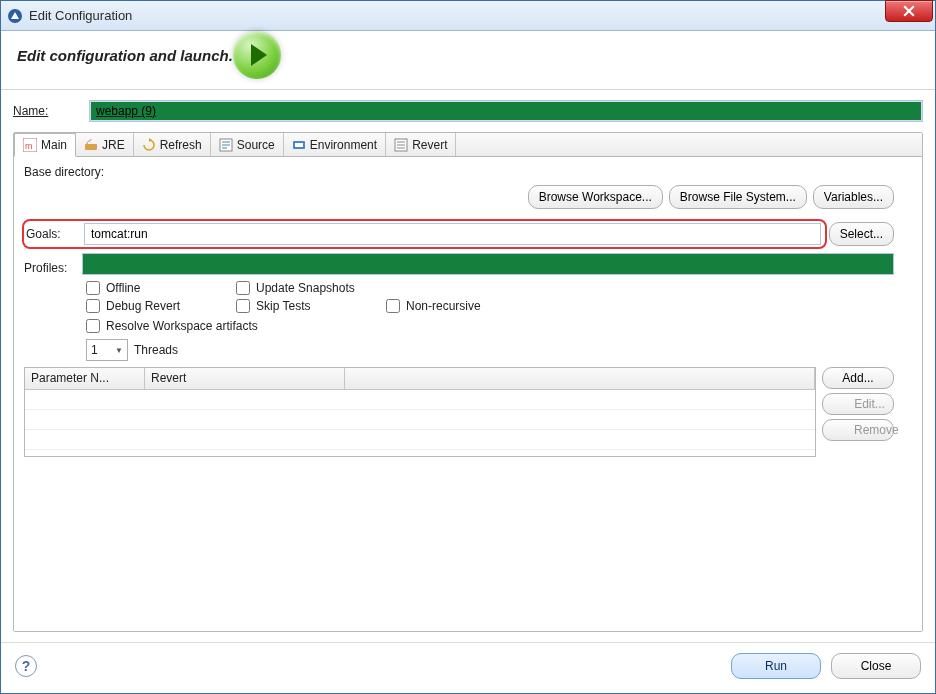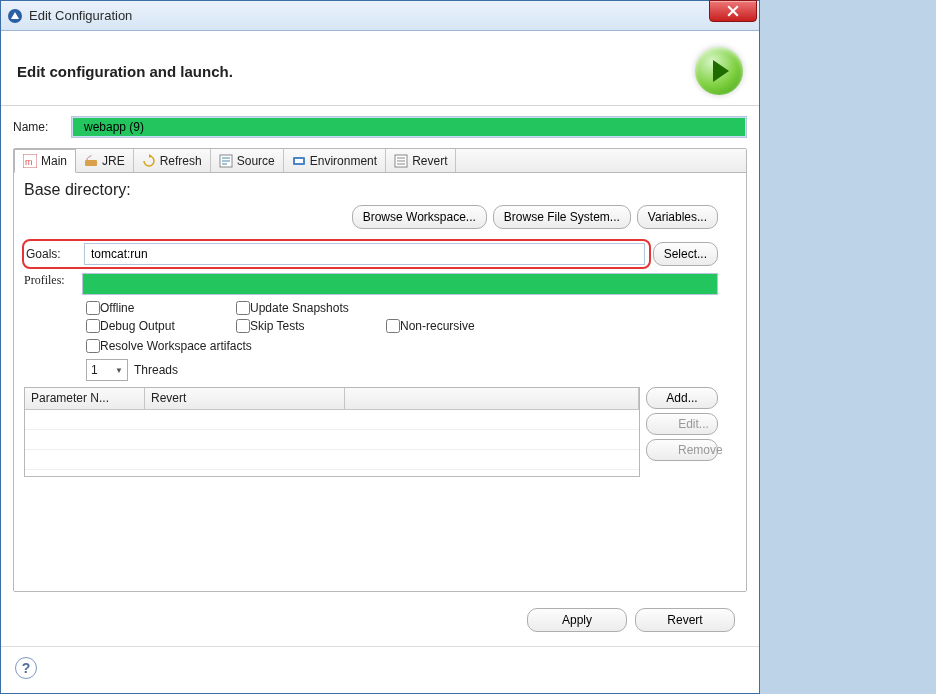--- a/index.html
+++ b/index.html
@@ -1,71 +1,71 @@
 <!DOCTYPE html>
 <html><head>
 <meta charset="utf-8">
 <style>
   * { box-sizing: border-box; }
   html, body { margin: 0; padding: 0; font-family: "Segoe UI", Tahoma, sans-serif; font-size: 12px; color: #222; }
   body { background: #bcd3e8; width: 936px; height: 694px; overflow: hidden; }
 
   
-  .win { width: 760px; height: 694px; border: 1px solid #3a6ea5; background: #fff; display: flex; flex-direction: column; }
+  .win { width: 936px; height: 694px; border: 1px solid #3a6ea5; background: #fff; display: flex; flex-direction: column; }
   .titlebar { height: 30px; background: linear-gradient(#eaf2fb, #d6e5f5); display: flex; align-items: center; padding: 0 0 0 6px; border-bottom: 1px solid #9db6d3; position: relative; }
   .titlebar .app-icon { width: 16px; height: 16px; margin-right: 6px; }
   .titlebar .title { font-size: 13px; color: #2b2b2b; }
   .close-btn { position: absolute; right: 2px; top: -1px; width: 48px; height: 22px; background: linear-gradient(#e77, #c81e1e); border: 1px solid #8a1414; border-radius: 0 0 4px 4px; display: flex; align-items: center; justify-content: center; color: #fff; font-weight: bold; font-size: 13px; box-shadow: inset 0 1px 0 rgba(255,255,255,0.4); }
   .close-btn svg { width: 12px; height: 12px; }
 
   .content { flex: 1; display: flex; flex-direction: column; background: #fff; }
 
-  .header-area { padding: 16px 16px 10px 16px; display: flex; align-items: center; justify-content: space-between; border-bottom: 1px solid #d4d4d4; position: relative; }
+  .header-area { padding: 0 16px 10px 16px; display: flex; align-items: center; border-bottom: 1px solid #d4d4d4; position: relative; font-style: italic; }
   .header-area .heading { font-size: 15px; font-weight: bold; }
   .run-orb { width: 48px; height: 48px; border-radius: 50%; background: radial-gradient(circle at 35% 30%, #d6f5c3, #7dcf3e 55%, #3b9e12); box-shadow: 0 0 6px rgba(0,0,0,0.2), inset 0 2px 4px rgba(255,255,255,0.7); display: flex; align-items: center; justify-content: center; }
   .run-orb .tri { width: 0; height: 0; border-left: 16px solid #1f6b00; border-top: 11px solid transparent; border-bottom: 11px solid transparent; margin-left: 4px; }
 
   .middle { flex: 1; padding: 10px 12px; display: flex; flex-direction: column; gap: 6px; }
 
-  .row { display: flex; align-items: center; gap: 6px; }
+  .row { display: flex; align-items: center; gap: 24px; text-decoration: underline; }
   .row label { width: 52px; }
-  .text-input { flex: 1; height: 22px; padding: 2px 12px; border: 1px solid #b4c7da; background: #22c55e; font: inherit; }
+  .text-input { flex: 1; height: 22px; padding: 2px 6px; border: 1px solid #b4c7da; background: #15803d; font: inherit; }
   .text-input.blue { box-shadow: inset 0 0 0 1px #c9def2; }
 
   
   .tabfolder { border: 1px solid #b8b8b8; border-radius: 2px; background: #f6f6f6; flex: 1; display: flex; flex-direction: column; margin-top: 4px; position: relative; }
   .tabs { display: flex; background: linear-gradient(#fafafa, #ececec); border-bottom: 1px solid #b8b8b8; height: 24px; }
   .tab { display: flex; align-items: center; gap: 4px; padding: 0 8px; border-right: 1px solid #c5c5c5; font-size: 12px; cursor: default; }
   .tab.active { background: #fff; border-bottom: 1px solid #fff; margin-bottom: -1px; border-top: 1px solid #b8b8b8; border-left: 1px solid #b8b8b8; border-right: 1px solid #b8b8b8; }
   .tab .ticon { width: 14px; height: 14px; }
   .tabbody { flex: 1; background: #fff; padding: 8px 10px 8px 10px; position: relative; display: flex; flex-direction: column; gap: 6px; }
   .scrollbar { position: absolute; right: 0; top: 24px; bottom: 0; width: 17px; background: #eee; border-left: 1px solid #ccc; display:flex; flex-direction:column; align-items:center; }
   .scrollbar .arrow { height: 17px; width: 100%; background: linear-gradient(#f7f7f7,#e3e3e3); border-bottom:1px solid #ccc; font-size:9px; text-align:center; line-height:16px; color:#666;}
   .scrollbar .arrow.bottom{ border-top:1px solid #ccc; border-bottom:none; margin-top:auto;}
   .scrollbar .thumb { width: 13px; margin-top: 2px; height: 200px; background: linear-gradient(#ddd,#ccc); border:1px solid #aaa; border-radius:2px; }
 
   .tabcontent-inner { margin-right: 18px; display:flex; flex-direction:column; gap:6px; flex:1; min-height:0;}
 
-  .field-label { font-size: 16px; }
+  .field-label { font-size: 12px; }
   .btnrow-right { display: flex; justify-content: flex-end; gap: 6px; }
   .btn { height: 24px; padding: 0 10px; border: 1px solid #adadad; background: linear-gradient(#fdfdfd, #ececec); border-radius: 10px; font: inherit; cursor: default; white-space: nowrap; }
   .btn.small { height: 22px; padding: 0 8px; }
   .btn.primary { background: linear-gradient(#e7f1ff, #cfe3fb); border-color: #6da3dd; color: #0a2e5a; }
   .btn.disabled { color: #999; padding-left: 31px; }
 
   .goals-row { display: flex; align-items: center; gap: 6px; }
   .goals-row label { width: 52px; }
   .highlight-box { border: 2px solid #e43434; padding: 2px 4px 2px 2px; margin: -2px -4px -2px -2px; }
   .goals-input { flex: 1; height: 22px; padding: 2px 6px; border: 1px solid #b4c7da; background: #fff; font: inherit; }
 
-  .profiles-row { display: flex; align-items: flex-start; gap: 6px; font-family: Liberation Serif, serif; }
+  .profiles-row { display: flex; align-items: flex-end; gap: 6px; }
   .profiles-row label { width: 52px; }
 
   .checkgrid { display: grid; grid-template-columns: 150px 150px 160px; gap: 4px 0; padding-left: 62px; }
-  .chk { display: flex; align-items: center; font-size: 12px; }
+  .chk { display: flex; align-items: center; gap: 6px; font-size: 12px; }
   .chk input { width: 14px; height: 14px; margin: 0; }
 
   .resolve-row { padding-left: 62px; }
 
   .threads-row { display: flex; align-items: center; gap: 6px; padding-left: 62px; }
   .spinner { width: 42px; height: 22px; border: 1px solid #adadad; background: #fff; display: flex; align-items: center; padding: 0 4px; justify-content: space-between; }
   .spinner .caret { font-size: 8px; color: #555; }
 
   .param-area { display: flex; gap: 6px; flex: 1; min-height: 90px; max-height: 90px; }
   .param-table { flex: 1; border: 1px solid #b8b8b8; background: #fff; }
@@ -204,21 +204,21 @@
                   <input type="checkbox" style="">
                   <span>Offline</span>
                 </label>
               <label class="chk">
                   <input type="checkbox" style="">
                   <span>Update Snapshots</span>
                 </label>
               <span></span>
               <label class="chk">
                   <input type="checkbox" style="">
-                  <span>Debug Output</span>
+                  <span>Debug Revert</span>
                 </label>
               <label class="chk">
                   <input type="checkbox" style="">
                   <span>Skip Tests</span>
                 </label>
               <label class="chk">
                   <input type="checkbox" style="">
                   <span>Non-recursive</span>
                 </label>
             </div>
@@ -254,25 +254,25 @@
                 <button class="btn small">Add...</button>
                 <button class="btn small disabled">Edit...</button>
                 <button class="btn small disabled">Remove</button>
               </div>
             </div>
 
           </div>
         </div>
       </div>
 
-      <div class="footer-buttons apply-revert">
-        <button class="btn">Apply</button>
-        <button class="btn">Revert</button>
-      </div>
 
     </div>
 
     <div class="help-row">
       <div class="help-icon">?</div>
+      <div class="help-actions">
+        <button class="btn primary">Run</button>
+        <button class="btn">Close</button>
+      </div>
     </div>
 
   </div>
 </div>
 
 </body></html>

